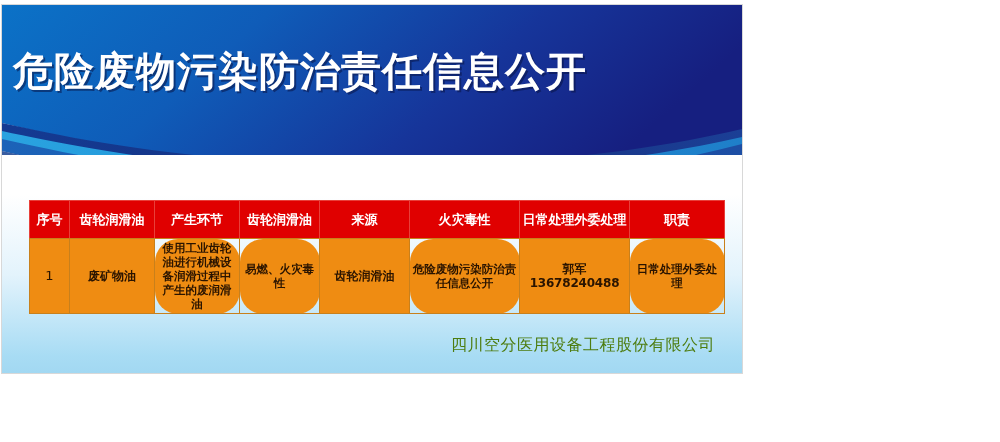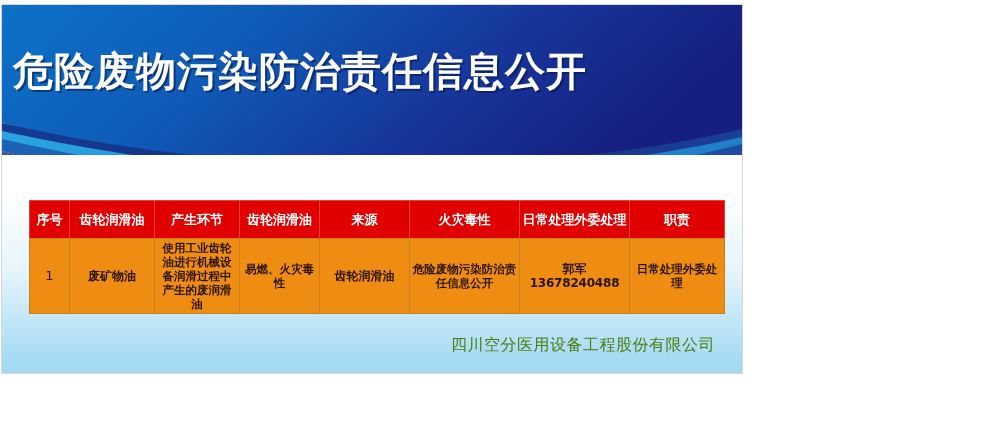--- a/index.html
+++ b/index.html
@@ -99,20 +99,21 @@
   #waste-table tbody td {
     background: #ef8c12;
     color: #2a1400;
     font-size: 12px;
     font-weight: bold;
     height: 70px;
   }
   #waste-table tbody td.narrow-wrap {
     font-size: 11.5px;
     line-height: 1.22;
+    border-radius: 23px;
   }
   #waste-table tbody td.seq {
     font-weight: normal;
     font-size: 13px;
   }
   .phone-line {
     display: block;
     font-weight: bold;
     letter-spacing: -0.2px;
   }

